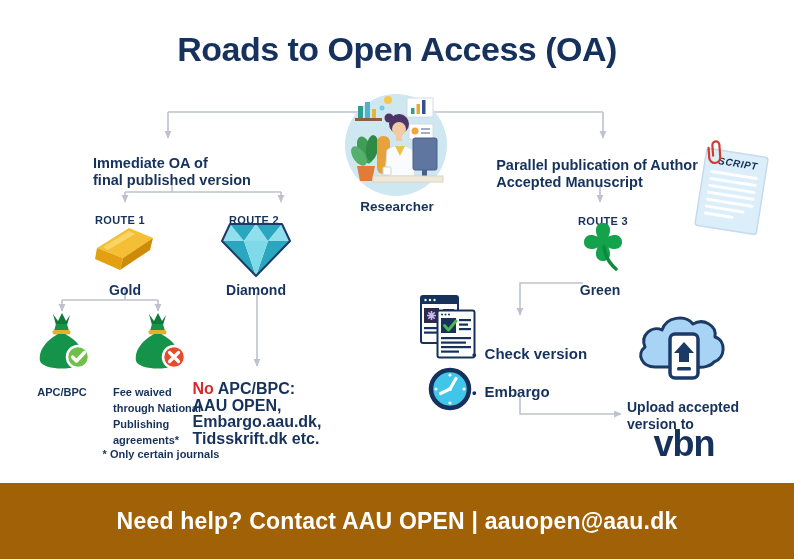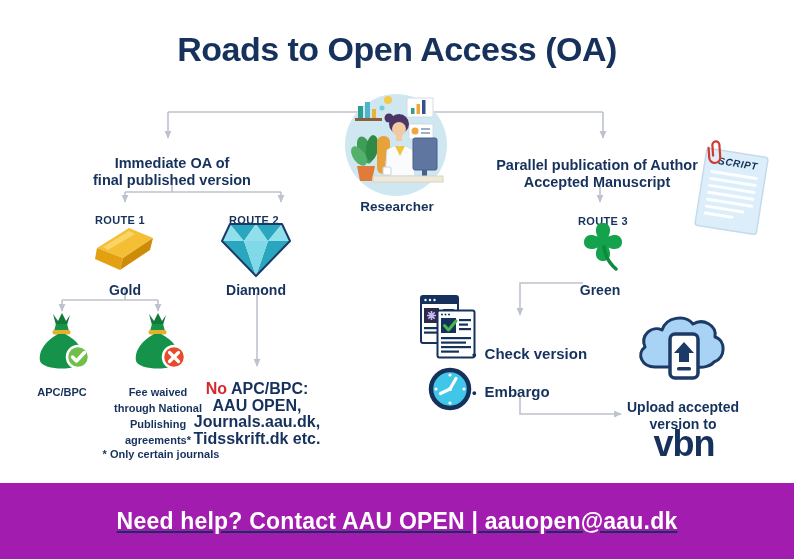--- a/index.html
+++ b/index.html
@@ -1,40 +1,40 @@
 <!DOCTYPE html>
 <html><head>
 <meta charset="utf-8">
 <style>
   html,body{margin:0;padding:0;background:#fff;}
   .canvas{position:relative;width:794px;height:559px;background:#ffffff;overflow:hidden;
           font-family:"Liberation Sans","DejaVu Sans",sans-serif;color:#16325C;}
   .abs{position:absolute;}
   .cx{transform:translateX(-50%);margin-top:8px;}
-  .center{text-align:center;}
+  .center{}
   .nowrap{white-space:nowrap;}
 
   .title{top:22px;left:397px;font-size:34px;font-weight:800;letter-spacing:-.5px;white-space:nowrap;}
   .connectors path{stroke:#BDC3CD;stroke-width:1.6;fill:none;}
 
   .heading{font-size:14.5px;font-weight:800;line-height:17px;}
   .route-label{font-size:11px;font-weight:800;letter-spacing:.3px;white-space:nowrap;}
   .name-label{font-size:14px;font-weight:700;white-space:nowrap;}
   .small-label{font-size:11px;font-weight:600;line-height:16px;}
   .note{font-size:16px;font-weight:700;line-height:16.5px;}
   .note .red{color:#D7282F;}
   .footnote{font-size:11px;font-weight:600;white-space:nowrap;}
   .step-label{font-size:15px;font-weight:700;white-space:nowrap;}
   .step-label::before{content:"•";margin-right:8px;font-size:13px;}
   .upload-label{font-size:14px;font-weight:700;line-height:17px;}
   .vbn{font-size:36px;font-weight:800;letter-spacing:-1px;line-height:30px;}
   .researcher-label{font-size:13.5px;font-weight:700;}
 
-  .footer{left:0;top:483px;width:794px;height:76px;background:#a21caf;display:flex;
-          align-items:center;justify-content:center;text-decoration:underline;}
+  .footer{left:0;top:483px;width:794px;height:76px;background:#a16207;display:flex;
+          align-items:center;justify-content:center;}
   .footer-text{color:#ffffff;font-size:23px;font-weight:700;letter-spacing:.2px;}
 </style>
 </head>
 <body>
 
 <div class="canvas">
 
   <svg class="connectors abs" style="left:0;top:0;" width="794" height="559" viewBox="0 0 794 559">
     <defs>
       <marker id="arr" markerWidth="9" markerHeight="8" refX="7.2" refY="3.5" orient="auto" markerUnits="userSpaceOnUse">
@@ -144,21 +144,21 @@
     <polygon points="2,22 24,22 36,57" fill="#2BA6BF"></polygon>
     <polygon points="48,22 70,22 36,57" fill="#2BA6BF"></polygon>
     <polygon points="24,22 48,22 36,57" fill="#7FD9E8"></polygon>
     <polygon points="10,5 62,5 70,22 36,57 2,22" fill="none" stroke="#1B3A66" stroke-width="2" stroke-linejoin="round"></polygon>
   </svg>
   <div class="abs cx name-label" style="left:256px;top:274px;">Diamond</div>
 
   <div class="abs cx center note" style="left:257px;top:373px;">
     <div class="nowrap"><span class="red">No</span><span> APC/BPC:</span></div>
     <div class="nowrap">AAU OPEN,</div>
-    <div class="nowrap">Journals.aau.dk,</div>
+    <div class="nowrap">Embargo.aau.dk,</div>
     <div class="nowrap">Tidsskrift.dk etc.</div>
   </div>
 
   <div class="abs cx center heading" style="left:597px;top:149px;">
     <div class="nowrap">Parallel publication of Author</div>
     <div class="nowrap">Accepted Manuscript</div>
   </div>
 
   <svg class="abs" style="left:693px;top:138px;" width="98" height="104" viewBox="0 0 98 104">
     <g transform="translate(14,10) rotate(9)">

